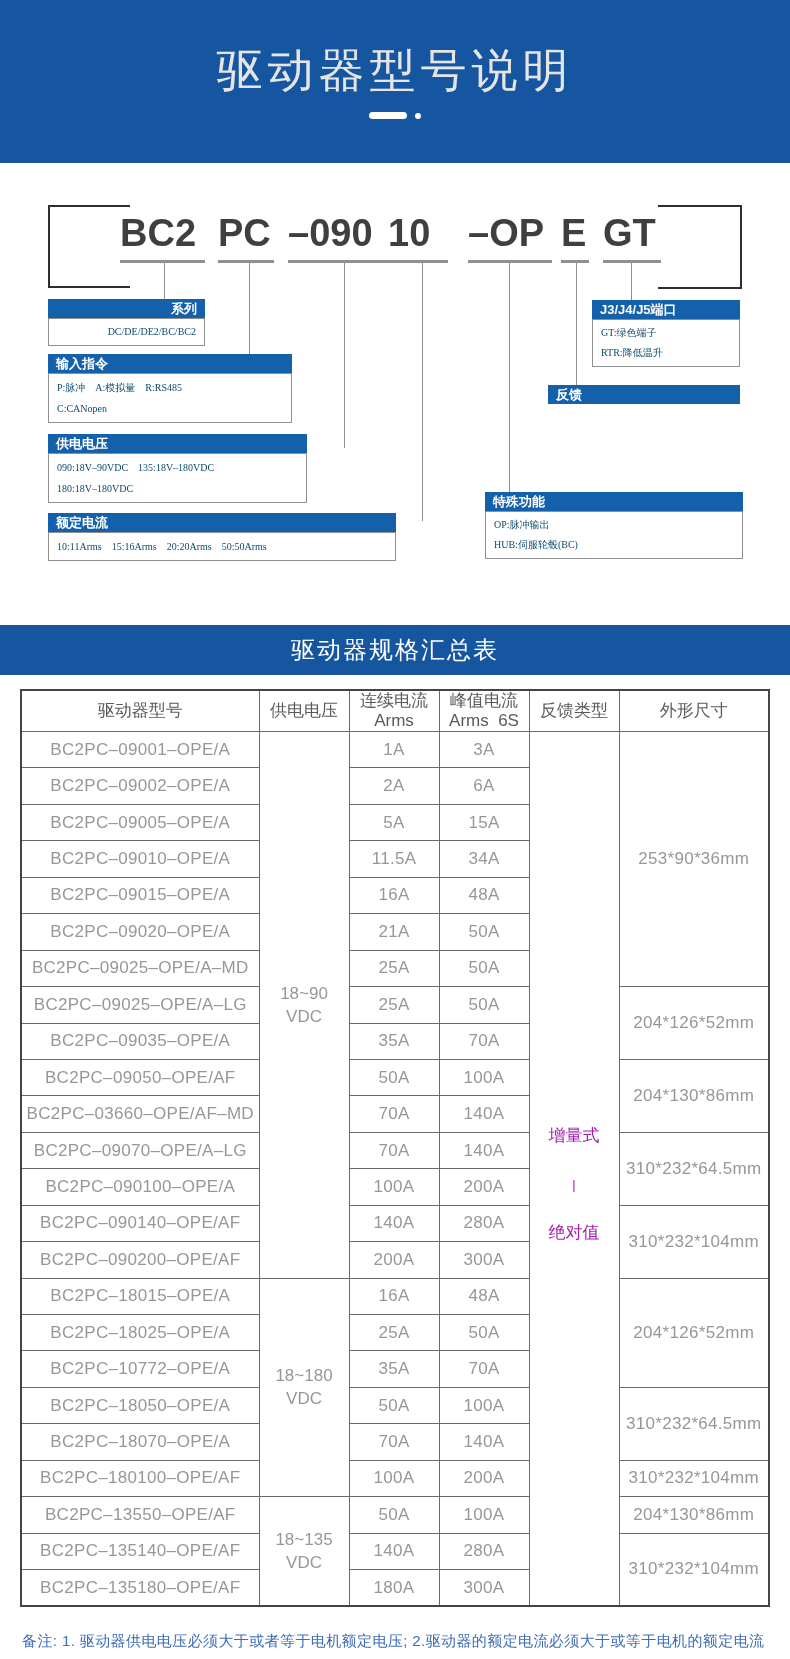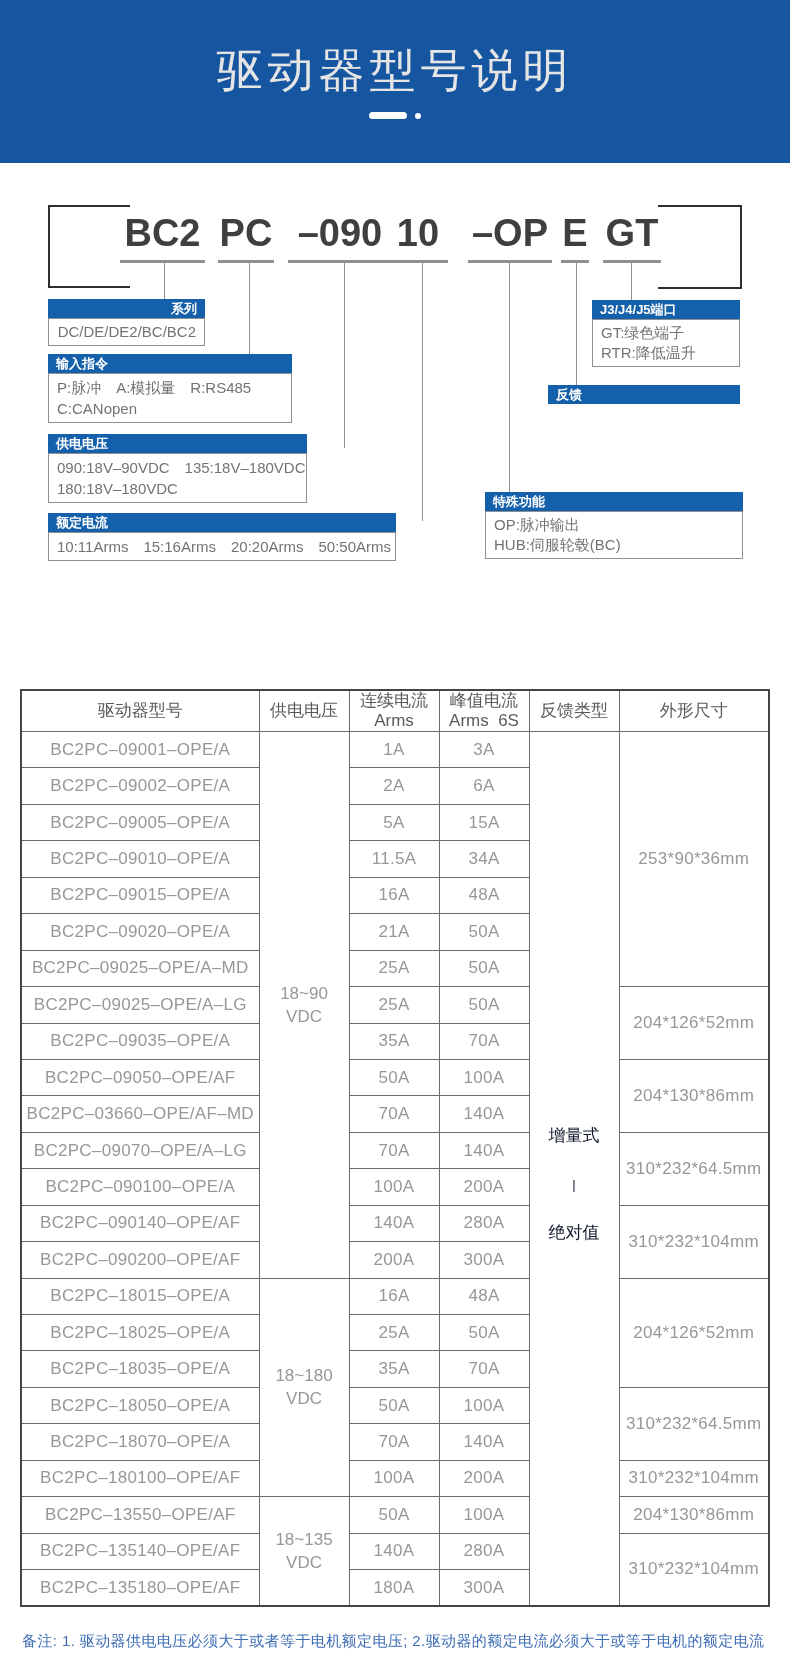--- a/index.html
+++ b/index.html
@@ -13,45 +13,45 @@
   .dashdot{position:absolute;left:0;top:112px;width:100%;display:flex;justify-content:center;
            align-items:center;gap:8px;}
   .dash{width:38px;height:7px;border-radius:4px;background:#ffffff;}
   .dot{width:6px;height:6px;border-radius:50%;background:#ffffff;}
 
   
   .bracket{position:absolute;border:0 solid #2e2e2e;}
   .bracket.left{left:48px;top:205px;width:80px;height:79px;border-top-width:2px;border-left-width:2px;border-bottom-width:2px;}
   .bracket.right{left:658px;top:205px;width:82px;height:80px;border-top-width:2px;border-right-width:2px;border-bottom-width:2px;}
   .token{position:absolute;top:212px;font-size:38px;font-weight:bold;color:#3f3f3f;
-         line-height:42px;text-align:center;padding-bottom:6px;border-bottom:3px solid #8f8f8f;}
+         line-height:42px;text-align:left;padding-bottom:6px;border-bottom:3px solid #8f8f8f;}
   .conn{position:absolute;width:1px;background:#8f8f8f;}
 
   .label-box{position:absolute;}
   .label-bar{height:19px;line-height:19px;background:#1560aa;color:#ffffff;
              font-size:13px;font-weight:bold;padding:0 8px;}
   .label-body{background:#ffffff;border:1px solid #8f8f8f;padding:3px 8px;}
-  .label-line{font-size:15px;color:#737373;line-height:21px;white-space:pre;}
+  .label-line{font-size:10px;color:#0c4a6e;line-height:21px;white-space:pre;font-family:Liberation Serif, serif;}
   .label-body.lh18 .label-line{line-height:18.5px;}
   .label-body.lh20 .label-line{line-height:20px;}
 
   
   .sum-banner{position:absolute;left:0;top:625px;width:790px;height:50px;background:#1656a0;}
   .sum-banner div{text-align:center;color:#ffffff;font-size:24px;line-height:50px;letter-spacing:2px;}
 
   
   table.spec{position:absolute;left:20px;top:689px;width:748px;border-collapse:collapse;
              table-layout:fixed;border:2px solid #454545;}
   table.spec th,table.spec td{border:1px solid #6a6a6a;padding:0;text-align:center;vertical-align:middle;}
   table.spec thead tr{height:40px;padding-left:18px;}
   table.spec tbody tr{height:36.45px;}
   .th-line{font-size:17px;font-weight:400;color:#5a5a5a;line-height:20px;white-space:pre;}
   td.c-model,td.c-num,td.c-dim{font-size:17px;color:#979797;letter-spacing:0.3px;}
   td.c-volt div{font-size:17px;color:#979797;line-height:23px;}
-  td.c-feed div{font-size:17px;color:#0f172a;line-height:22px;margin-top:32px;}
+  td.c-feed div{font-size:17px;color:#a21caf;line-height:22px;margin-top:32px;}
   td.c-feed .feed-sep{font-size:13px;line-height:11px;}
 
   
   .note{position:absolute;left:22px;top:1631px;width:760px;font-size:15px;letter-spacing:0.4px;
         color:#3d6db6;line-height:20px;white-space:nowrap;}
 </style>
 </head>
 <body>
 
 <div class="page">
@@ -128,20 +128,23 @@
 
     <div class="label-box" style="left:485px;top:492px;width:258px;">
       <div class="label-bar">特殊功能</div>
       <div class="label-body lh20">
         <div class="label-line">OP:脉冲输出</div>
         <div class="label-line">HUB:伺服轮毂(BC)</div>
       </div>
     </div>
   </div>
 
+  <div class="sum-banner">
+    <div>驱动器规格汇总表</div>
+  </div>
 
   <table class="spec">
     <colgroup>
       <col style="width:238px">
         <col style="width:90px">
         <col style="width:90px">
       <col style="width:90px">
         <col style="width:90px">
         <col style="width:150px">
     </colgroup>
@@ -268,21 +271,21 @@
           <td class="c-num">16A</td>
           <td class="c-num">48A</td>
           <td class="c-dim" rowspan="3">204*126*52mm</td>
         </tr>
         <tr>
           <td class="c-model">BC2PC–18025–OPE/A</td>
           <td class="c-num">25A</td>
           <td class="c-num">50A</td>
         </tr>
         <tr>
-          <td class="c-model">BC2PC–18035–OPE/A</td>
+          <td class="c-model">BC2PC–10772–OPE/A</td>
           <td class="c-num">35A</td>
           <td class="c-num">70A</td>
         </tr>
         <tr>
           <td class="c-model">BC2PC–18050–OPE/A</td>
           <td class="c-num">50A</td>
           <td class="c-num">100A</td>
           <td class="c-dim" rowspan="2">310*232*64.5mm</td>
         </tr>
         <tr>

